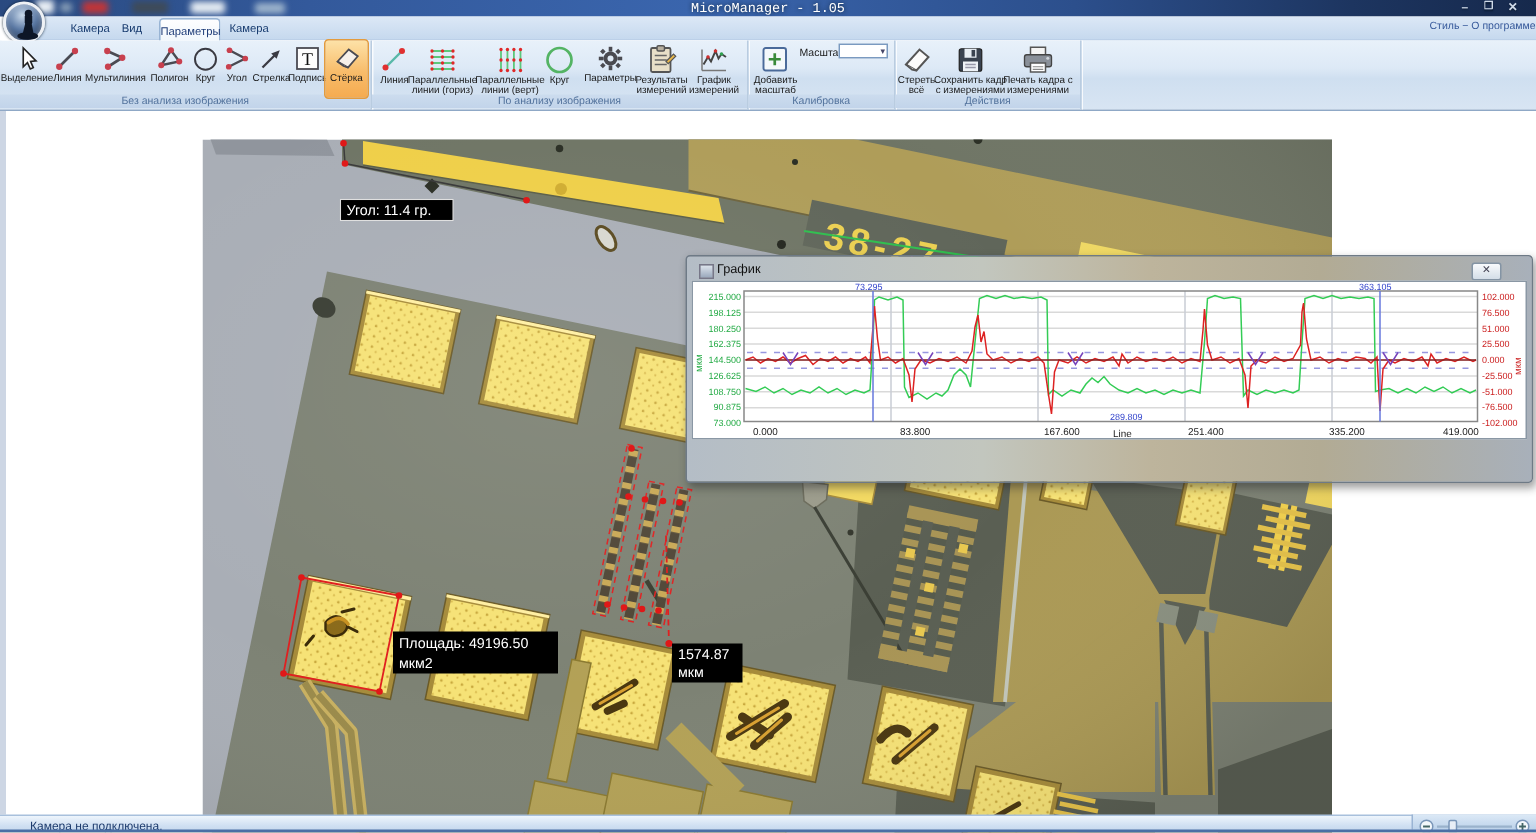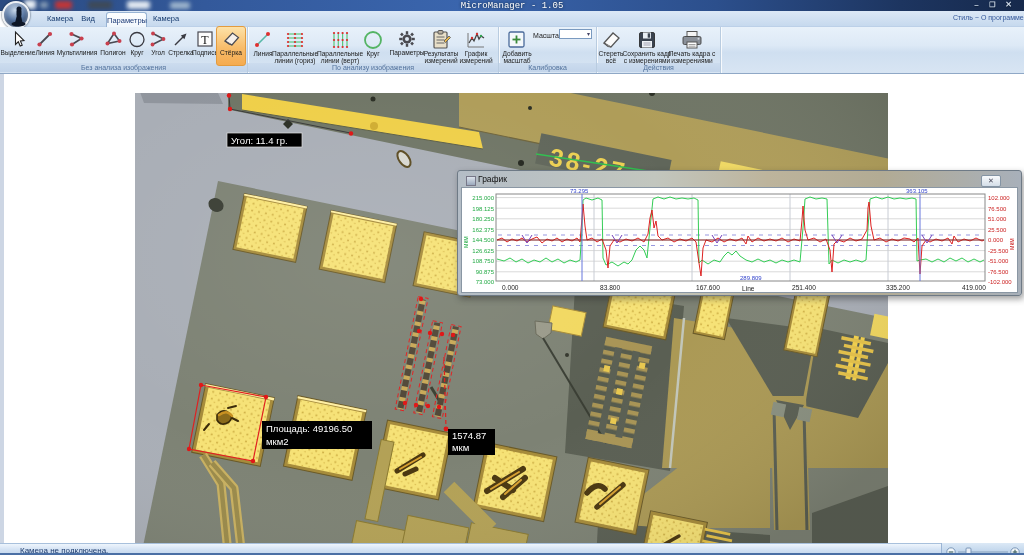--- a/index.html
+++ b/index.html
@@ -574,21 +574,21 @@
       <rect x="127" y="328" width="110" height="28" fill="#000"></rect>
       <text x="131" y="339">Площадь: 49196.50</text>
       <text x="131" y="352">мкм2</text>
       <rect x="313" y="336" width="47" height="26" fill="#000"></rect>
       <text x="317" y="346">1574.87</text>
       <text x="317" y="358">мкм</text>
     </g>
   </svg>
   </div>
 
-  <div class="abs" style="left:457px;top:170px;width:565px;height:126px;background:linear-gradient(90deg,#b4bdc6 0%,#c2c6be 35%,#bdb49c 55%,#b2ab94 75%,#a8b0ba 100%);border:1px solid #6e7a86;border-radius:3px;box-shadow:2px 3px 6px rgba(40,40,40,.45);box-sizing:border-box;" id="graph">
+  <div class="abs" style="left:457px;top:170px;width:565px;height:152px;background:linear-gradient(90deg,#b4bdc6 0%,#c2c6be 35%,#bdb49c 55%,#b2ab94 75%,#a8b0ba 100%);border:1px solid #6e7a86;border-radius:3px;box-shadow:2px 3px 6px rgba(40,40,40,.45);box-sizing:border-box;" id="graph">
     <div style="position:absolute;left:8px;top:5px;width:8px;height:8px;background:linear-gradient(#dde4ec,#9aa8bc);border:1px solid #778;"></div>
     <div style="position:absolute;left:20px;top:3px;font-size:8.5px;color:#111;">График</div>
     <div style="position:absolute;left:523px;top:4px;width:18px;height:10px;background:linear-gradient(#f8fafc,#d4dee8);border:1px solid #8494a4;border-radius:2px;font-size:7px;line-height:9px;text-align:center;color:#445;">✕</div>
     <div style="position:absolute;left:3px;top:16px;width:557px;height:106px;background:#fff;border:1px solid #8a97a4;box-sizing:border-box;">
       <svg width="555" height="104" viewBox="0 0 555 104">
 
         <g stroke="#d9d9d9" stroke-width="1">
           <line x1="34" y1="9.6" x2="523" y2="9.6"></line>
             <line x1="34" y1="20.2" x2="523" y2="20.2"></line>
             <line x1="34" y1="30.8" x2="523" y2="30.8"></line>

